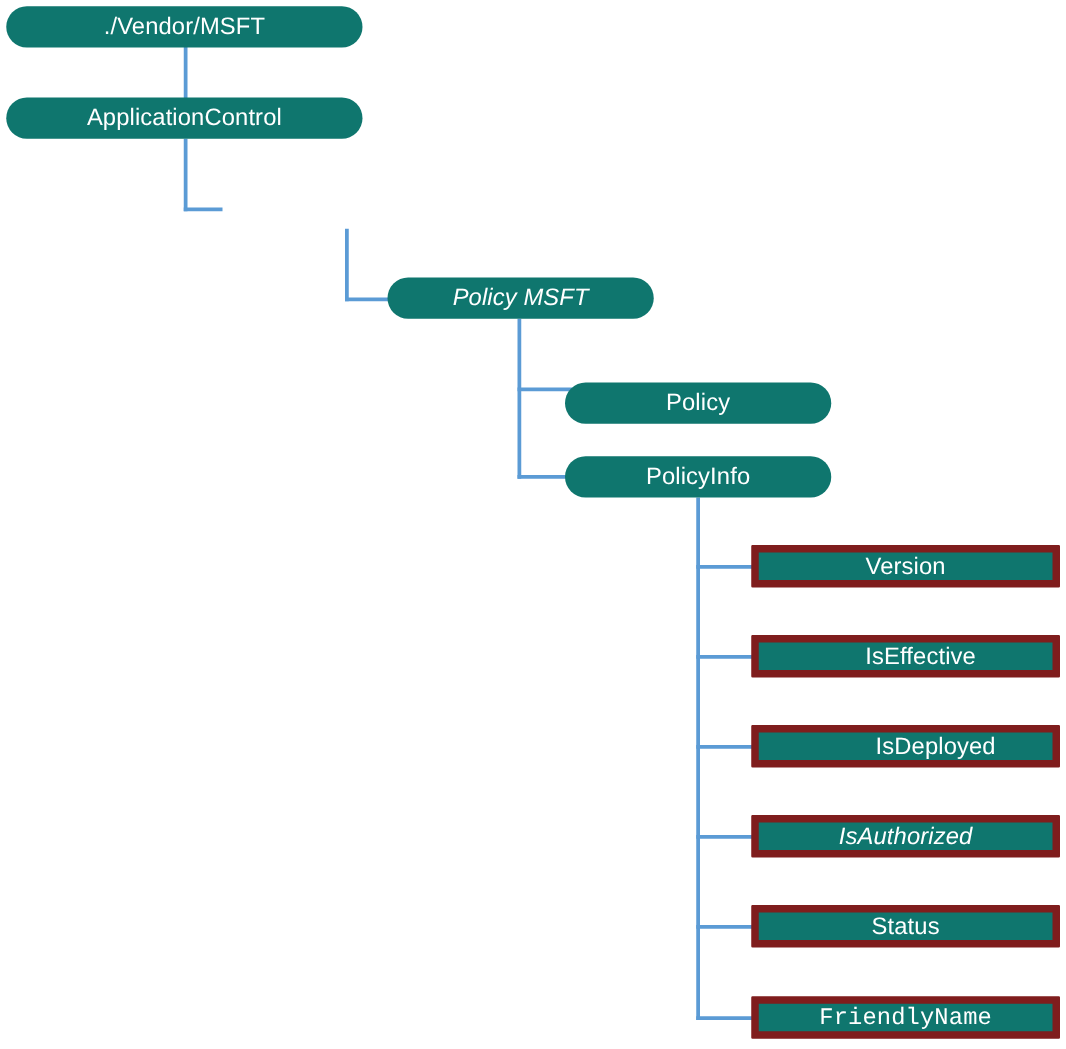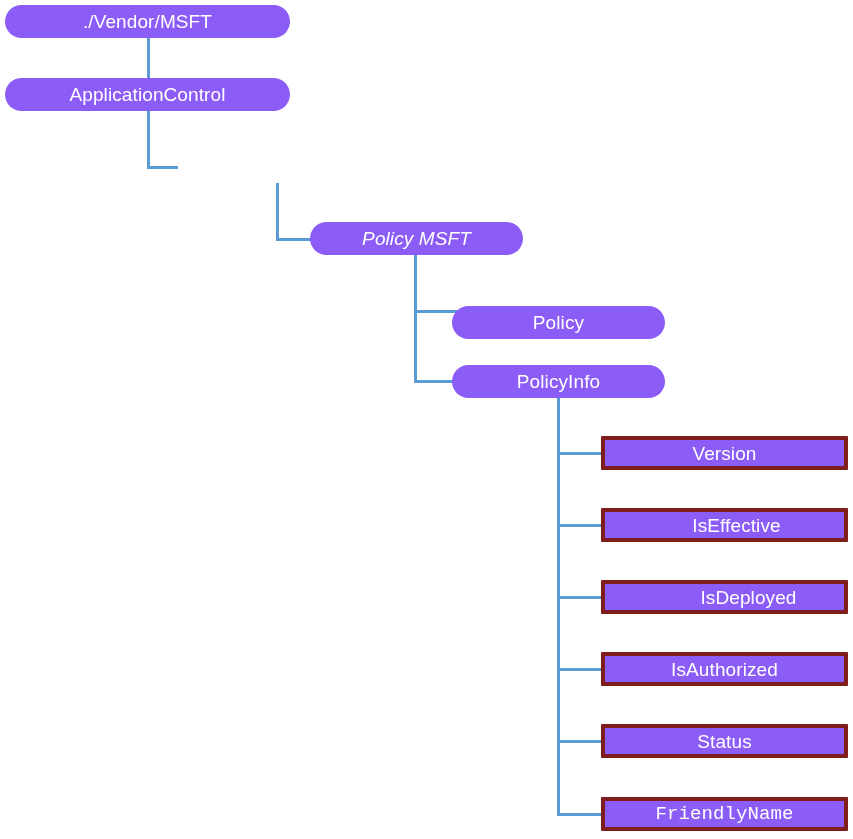--- a/index.html
+++ b/index.html
@@ -15,37 +15,37 @@
     position: relative;
     width: 853px;
     height: 839px;
     background: #ffffff;
     overflow: hidden;
   }
   
   .node {
     position: absolute;
     box-sizing: border-box;
-    background: #8b5cf6;
+    background: #0f766e;
     color: #ffffff;
     display: flex;
     align-items: center;
     justify-content: center;
     font-size: 19px;
     line-height: 1;
     letter-spacing: 0.1px;
     text-align: center;
     white-space: nowrap;
     user-select: none;
   }
   .node.pill {
     border-radius: 17px;
   }
   .node.rect {
-    border: 4px solid #7f1d1d;
+    border: 6px solid #7f1d1d;
     border-radius: 1px;
   }
   .node.italic {
     font-style: italic;
   }
   
   .conn {
     position: absolute;
     background: #5B9BD5;
   }
@@ -103,21 +103,21 @@
   </div>
 
   <div class="node rect" style="left:601px; top:508px; width:247px; height:34px;padding-left:24px;">
     <span>IsEffective</span>
   </div>
 
   <div class="node rect" style="left:601px; top:580px; width:247px; height:34px;padding-left:48px;">
     <span>IsDeployed</span>
   </div>
 
-  <div class="node rect" style="left:601px; top:652px; width:247px; height:34px;">
+  <div class="node rect" style="left:601px; top:652px; width:247px; height:34px;font-style:italic;">
     <span>IsAuthorized</span>
   </div>
 
   <div class="node rect" style="left:601px; top:724px; width:247px; height:34px;">
     <span>Status</span>
   </div>
 
   <div class="node rect" style="left:601px; top:797px; width:247px; height:34px;font-family:Liberation Mono, monospace;">
     <span>FriendlyName</span>
   </div>

